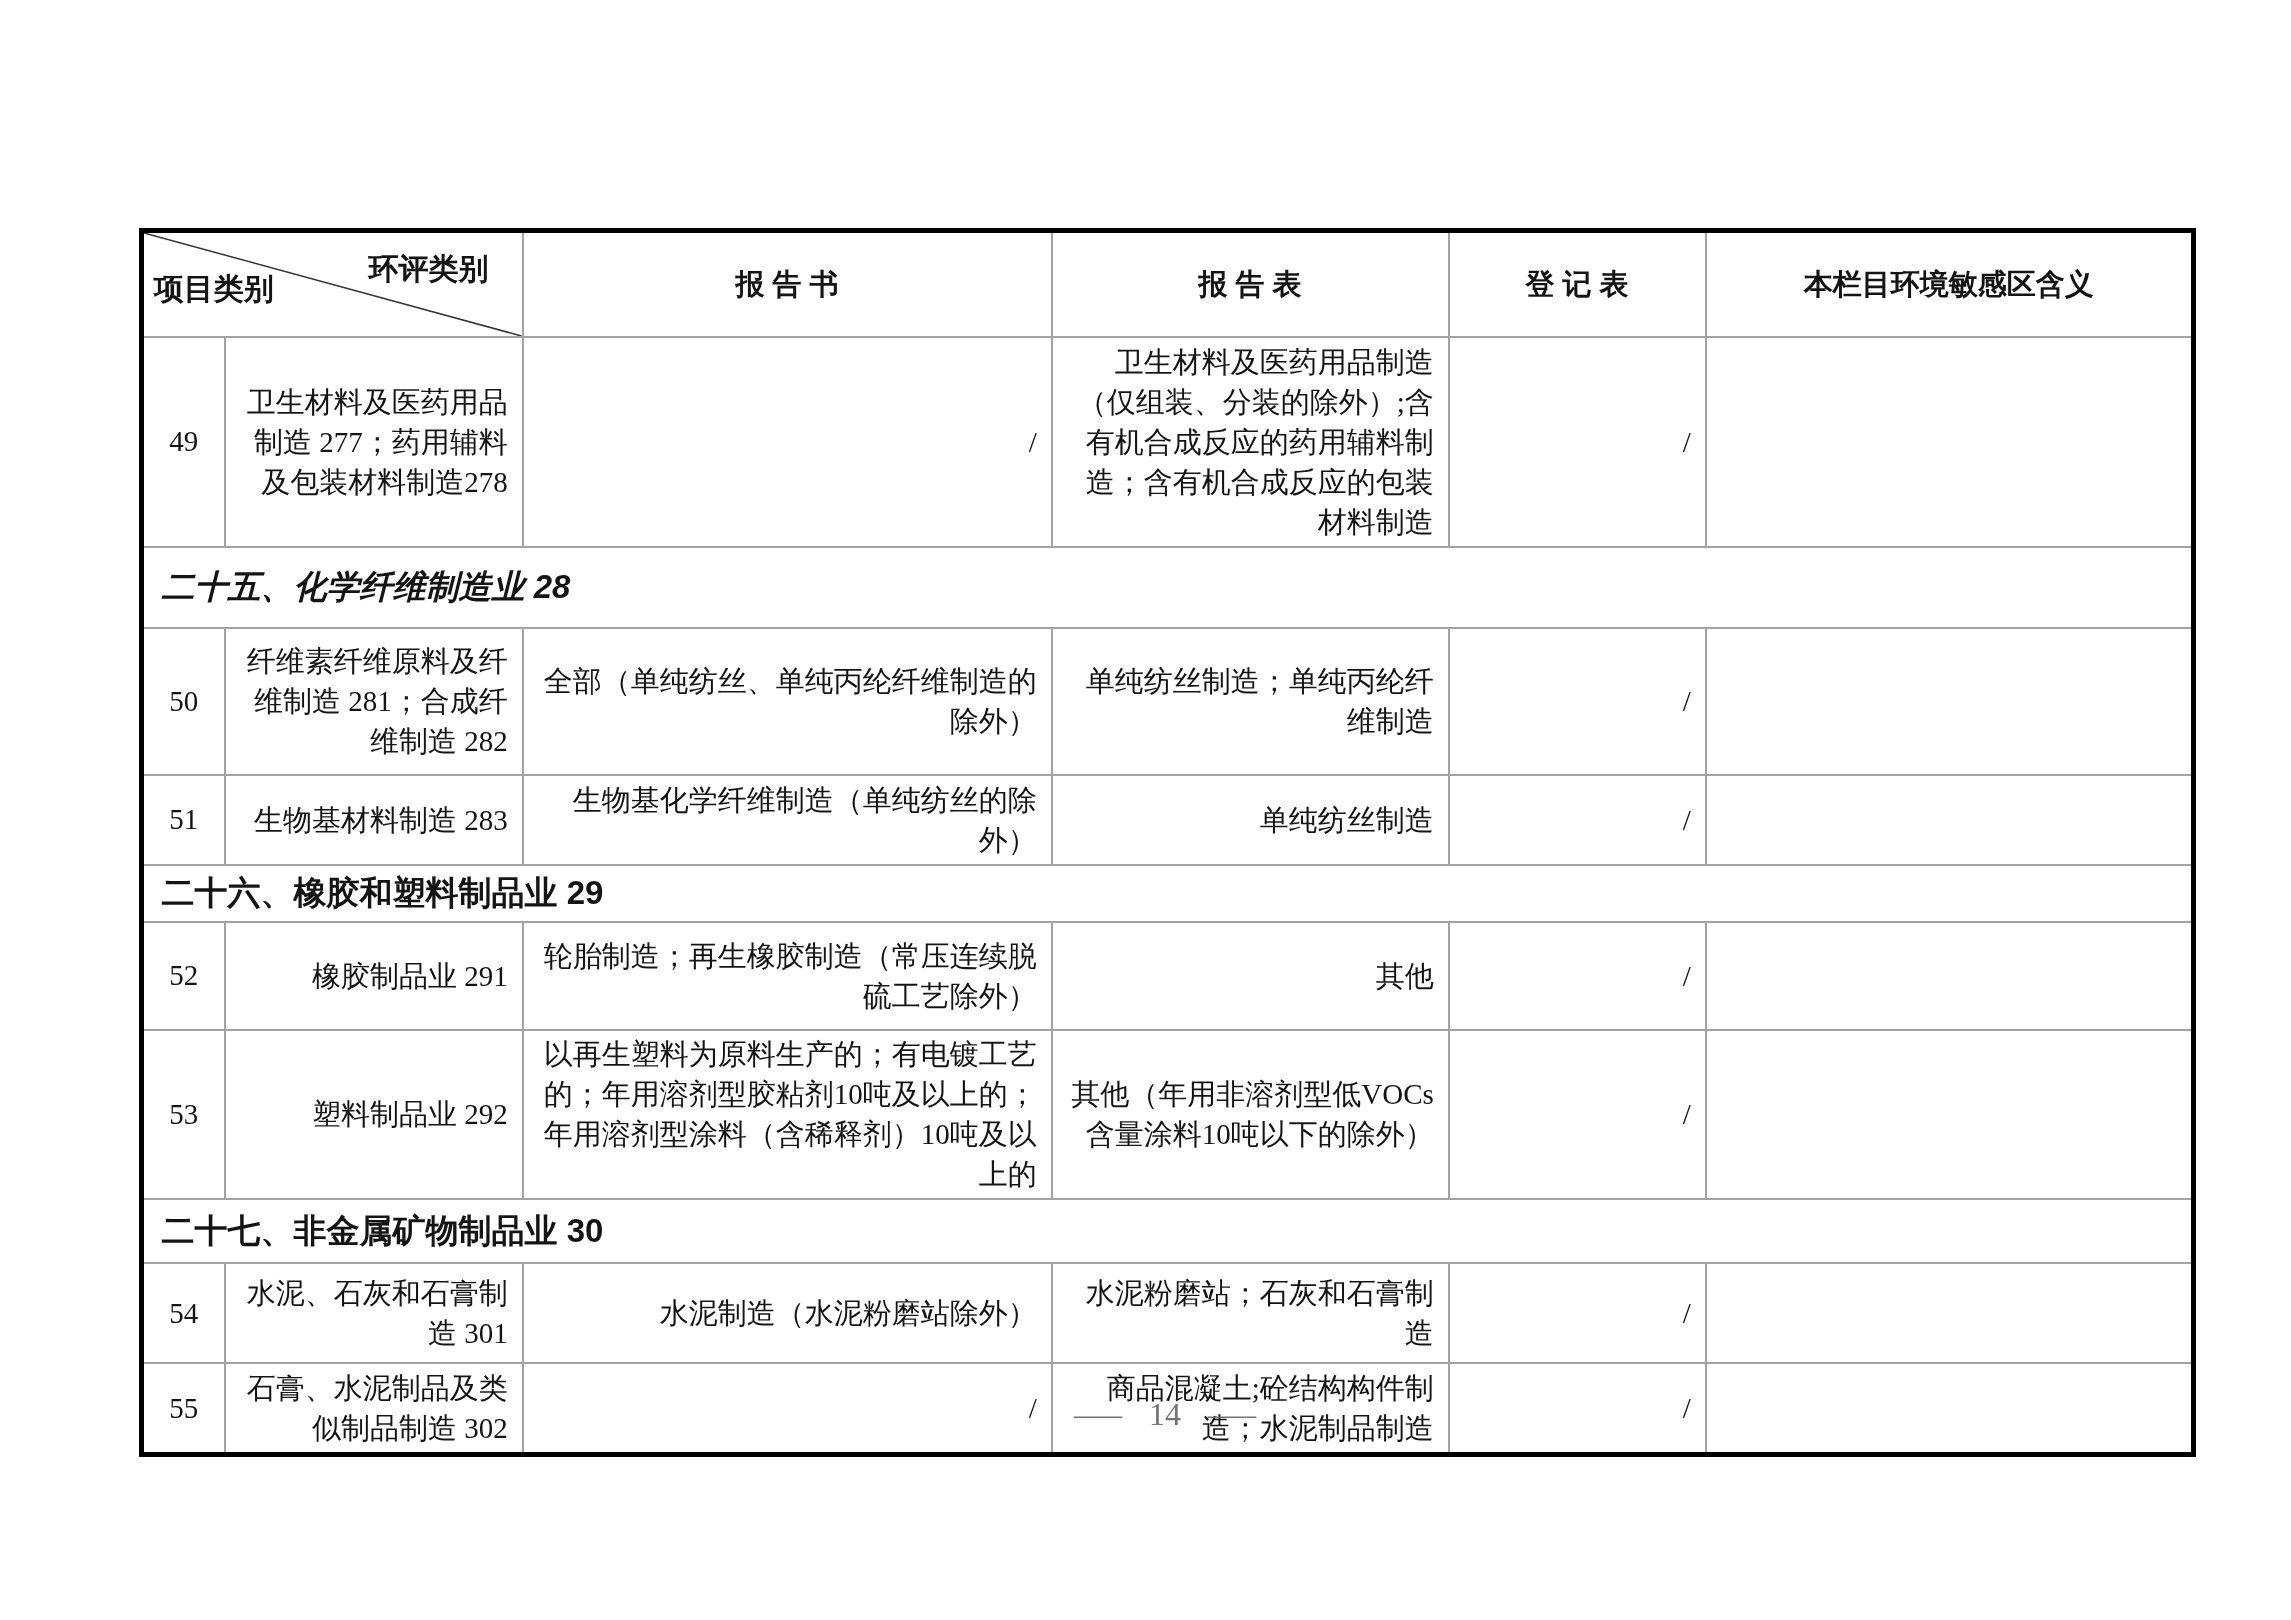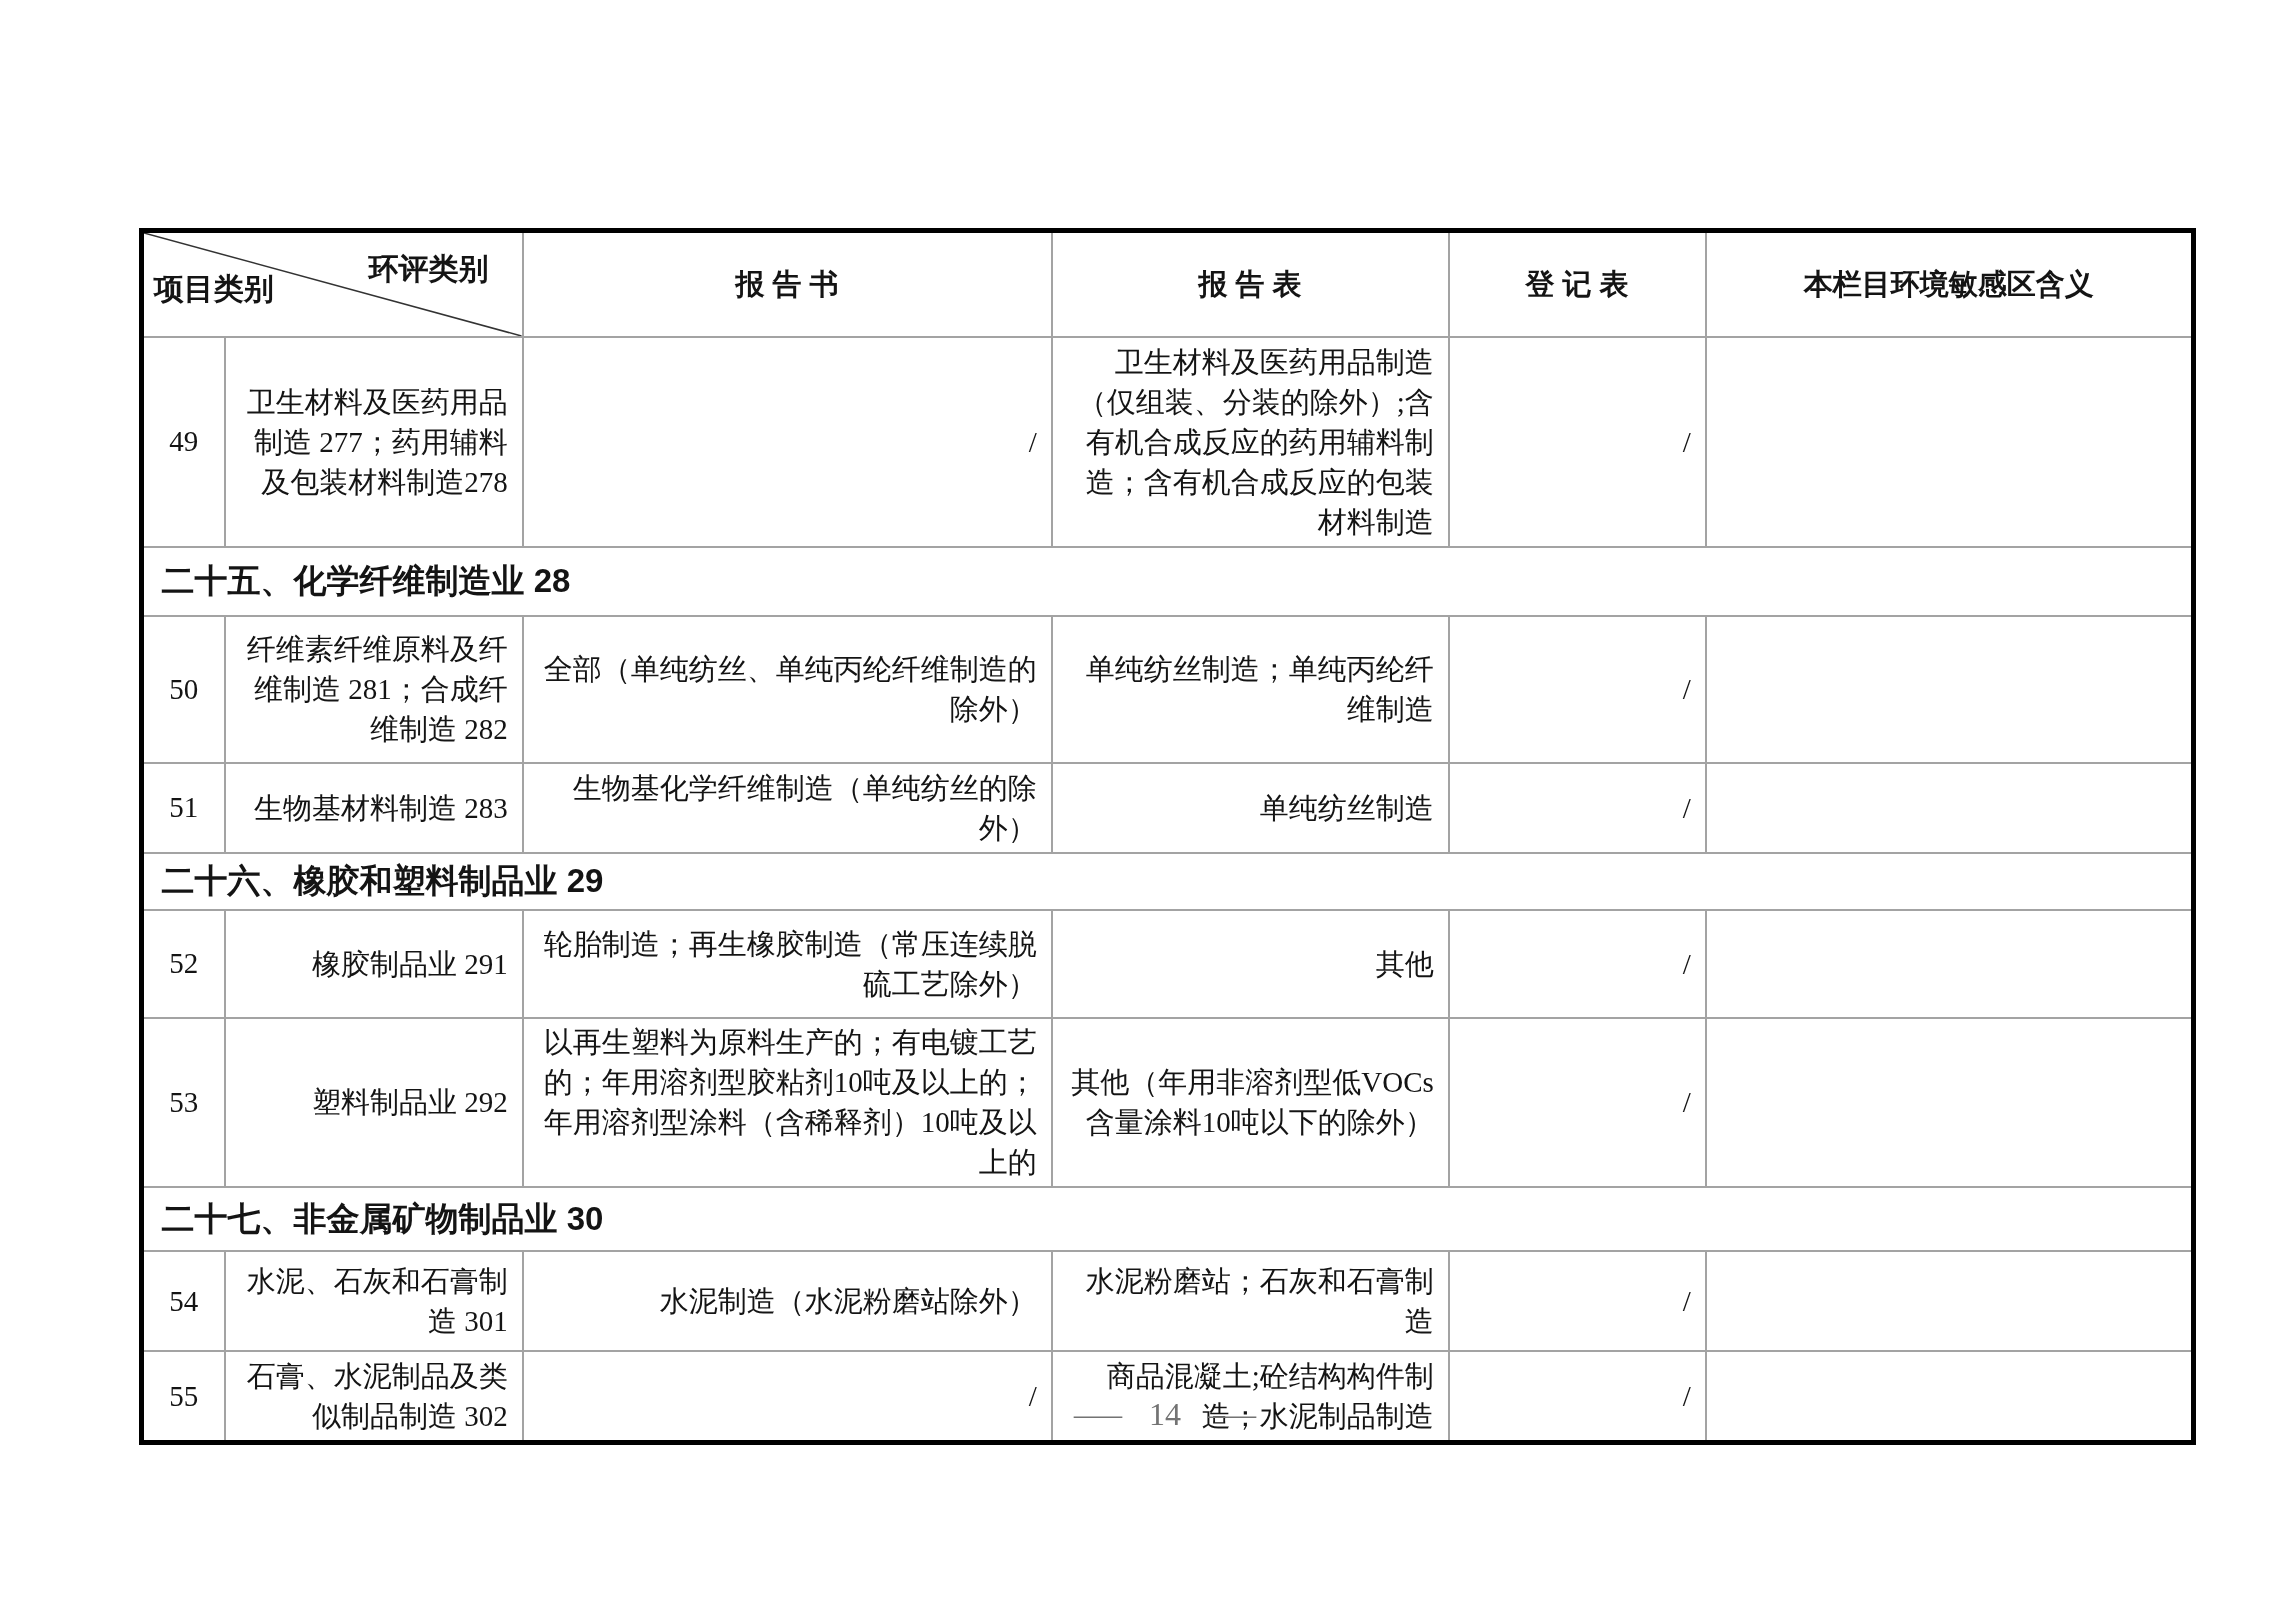--- a/index.html
+++ b/index.html
@@ -69,21 +69,21 @@
   </thead>
   <tbody>
       <tr style="height: 178px;">
         <td class="num">49</td>
         <td class="cell">卫生材料及医药用品制造 277；药用辅料及包装材料制造278</td>
         <td class="cell">/</td>
         <td class="cell">卫生材料及医药用品制造（仅组装、分装的除外）;含有机合成反应的药用辅料制造；含有机合成反应的包装材料制造</td>
         <td class="cell">/</td>
         <td class="cell"></td>
       </tr>
-      <tr style="height: 69px;">
+      <tr style="height: 81px; font-style: italic;">
         <td colspan="6" class="section-cell">二十五、化学纤维制造业 28</td>
       </tr>
       <tr style="height: 147px;">
         <td class="num">50</td>
         <td class="cell">纤维素纤维原料及纤维制造 281；合成纤维制造 282</td>
         <td class="cell">全部（单纯纺丝、单纯丙纶纤维制造的除外）</td>
         <td class="cell">单纯纺丝制造；单纯丙纶纤维制造</td>
         <td class="cell">/</td>
         <td class="cell"></td>
       </tr>

